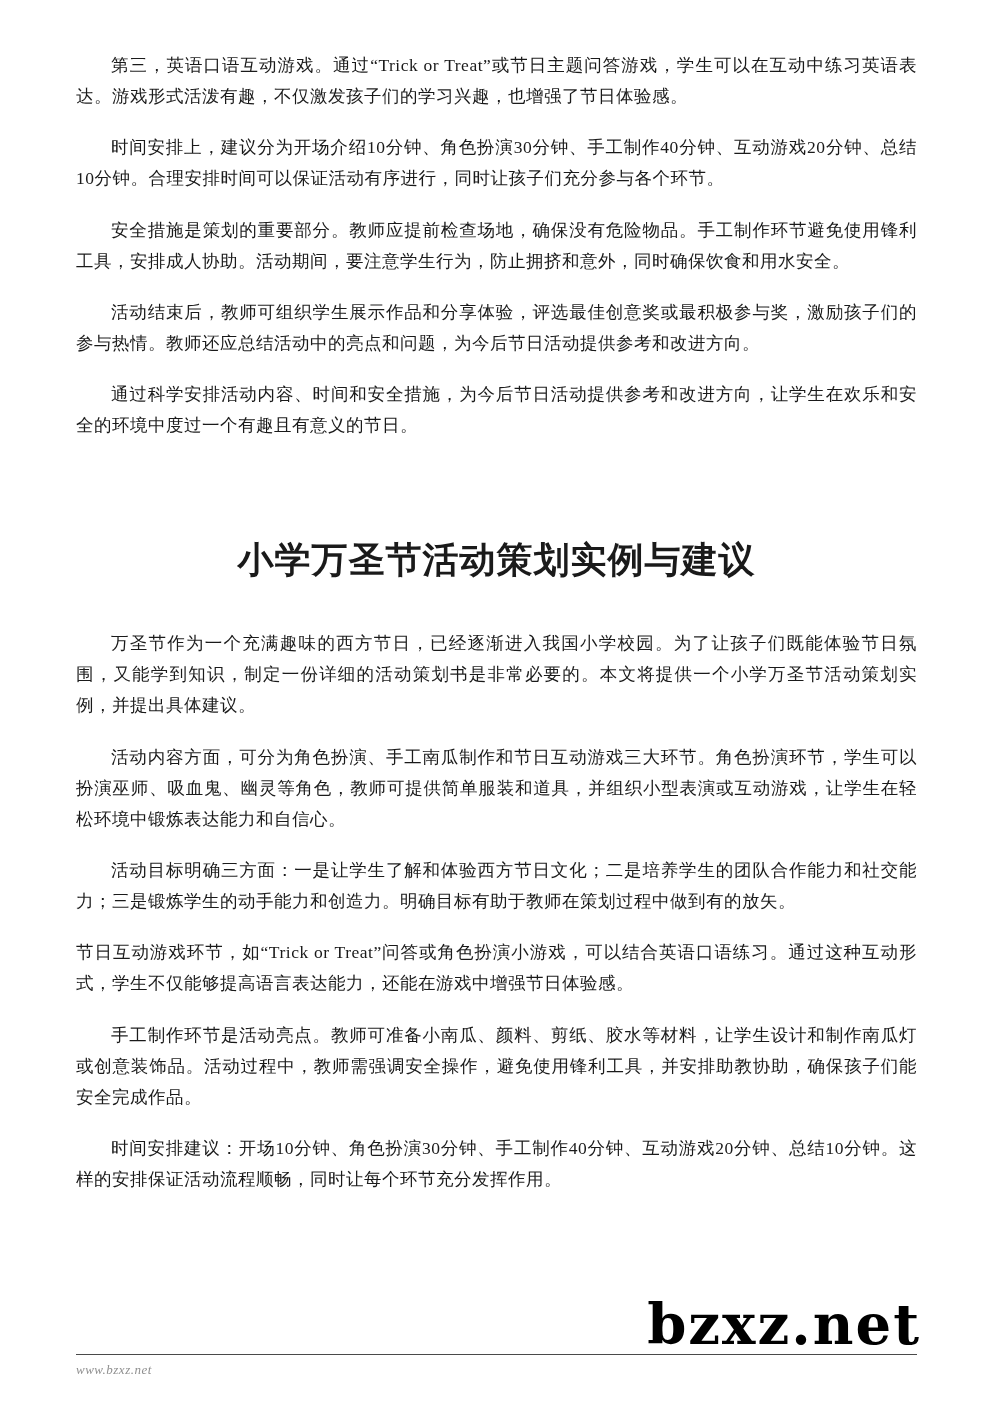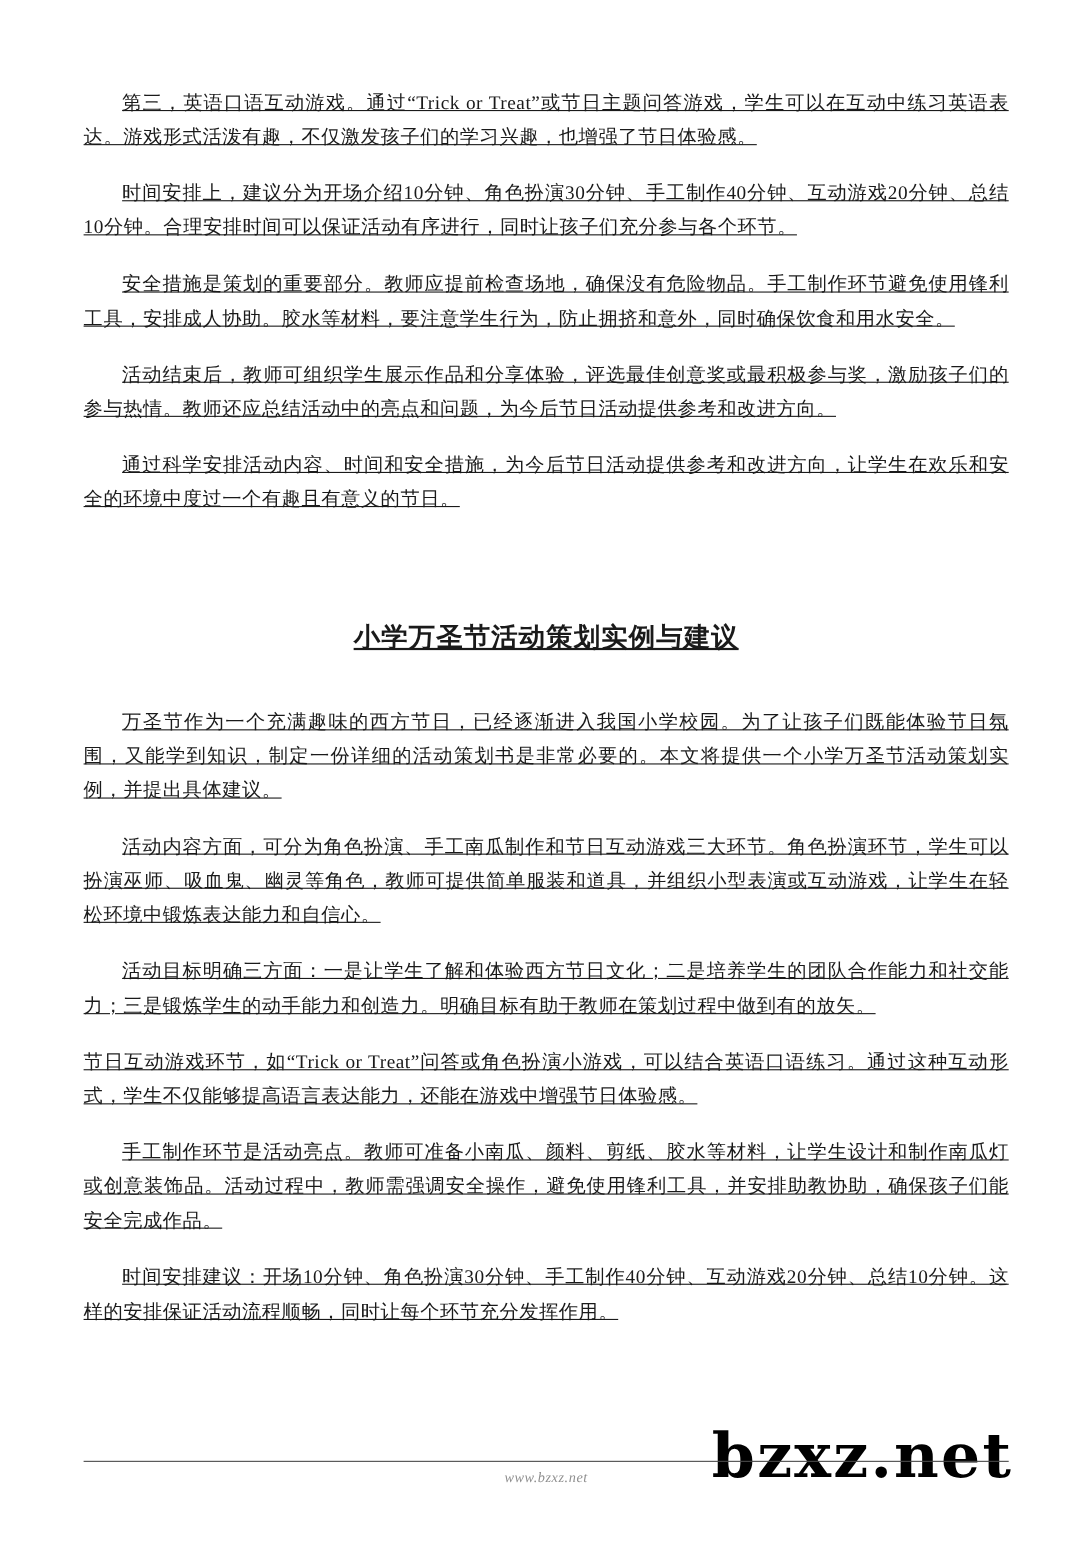--- a/index.html
+++ b/index.html
@@ -13,38 +13,37 @@
     height: 1404px;
     margin: 0 auto;
     background: #ffffff;
     overflow: hidden;
     font-family: "Liberation Serif", "DejaVu Serif", serif;
     color: #1a1a1a;
   }
   .content {
     position: relative;
     z-index: 2;
-    padding: 78px 76px 0 76px;
+    padding: 50px 76px 0 76px;
     font-size: 17.5px;
     line-height: 1.78;
-    text-decoration: underline;
   }
   .para {
     margin: 0 0 20px 0;
     text-indent: 2em;
     text-align: justify;
     letter-spacing: 0.5px;
   }
   .para.no-indent {
     text-indent: 0;
   }
   .article-title {
     margin: 96px 0 44px 0;
     text-align: center;
-    font-size: 24px;
+    font-size: 36px;
     font-weight: bold;
     letter-spacing: 1px;
     line-height: 1.3;
   }
   .watermark {
     position: absolute;
     z-index: 1;
     right: 72px;
     bottom: 52px;
     font-size: 56px;
@@ -53,45 +52,45 @@
     color: #000000;
     letter-spacing: 2px;
     user-select: none;
     line-height: 1;
   }
   .footer {
     position: absolute;
     z-index: 3;
     left: 76px;
     right: 76px;
-    bottom: 52px;
+    bottom: 26px;
     border-top: 1px solid #4a4a4a;
     padding-top: 5px;
-    text-align: center;
+    text-align: left;
   }
   .footer-site {
     font-size: 13px;
     font-style: italic;
     color: #8f8f8f;
     letter-spacing: 0.5px;
     font-family: "Liberation Serif", serif;
   }
 </style>
 </head>
 <body>
 
 <div class="page">
 
   <div class="watermark">bzxz.net</div>
 
   <div class="content">
 
     <p class="para">第三，英语口语互动游戏。通过“Trick or Treat”或节日主题问答游戏，学生可以在互动中练习英语表达。游戏形式活泼有趣，不仅激发孩子们的学习兴趣，也增强了节日体验感。</p>
     <p class="para">时间安排上，建议分为开场介绍10分钟、角色扮演30分钟、手工制作40分钟、互动游戏20分钟、总结10分钟。合理安排时间可以保证活动有序进行，同时让孩子们充分参与各个环节。</p>
-    <p class="para">安全措施是策划的重要部分。教师应提前检查场地，确保没有危险物品。手工制作环节避免使用锋利工具，安排成人协助。胶水等材料，要注意学生行为，防止拥挤和意外，同时确保饮食和用水安全。</p>
+    <p class="para">安全措施是策划的重要部分。教师应提前检查场地，确保没有危险物品。手工制作环节避免使用锋利工具，安排成人协助。活动期间，要注意学生行为，防止拥挤和意外，同时确保饮食和用水安全。</p>
     <p class="para">活动结束后，教师可组织学生展示作品和分享体验，评选最佳创意奖或最积极参与奖，激励孩子们的参与热情。教师还应总结活动中的亮点和问题，为今后节日活动提供参考和改进方向。</p>
     <p class="para">通过科学安排活动内容、时间和安全措施，为今后节日活动提供参考和改进方向，让学生在欢乐和安全的环境中度过一个有趣且有意义的节日。</p>
 
     <h1 class="article-title">小学万圣节活动策划实例与建议</h1>
 
     <p class="para">万圣节作为一个充满趣味的西方节日，已经逐渐进入我国小学校园。为了让孩子们既能体验节日氛围，又能学到知识，制定一份详细的活动策划书是非常必要的。本文将提供一个小学万圣节活动策划实例，并提出具体建议。</p>
     <p class="para">活动内容方面，可分为角色扮演、手工南瓜制作和节日互动游戏三大环节。角色扮演环节，学生可以扮演巫师、吸血鬼、幽灵等角色，教师可提供简单服装和道具，并组织小型表演或互动游戏，让学生在轻松环境中锻炼表达能力和自信心。</p>
     <p class="para">活动目标明确三方面：一是让学生了解和体验西方节日文化；二是培养学生的团队合作能力和社交能力；三是锻炼学生的动手能力和创造力。明确目标有助于教师在策划过程中做到有的放矢。</p>
     <p class="para no-indent">节日互动游戏环节，如“Trick or Treat”问答或角色扮演小游戏，可以结合英语口语练习。通过这种互动形式，学生不仅能够提高语言表达能力，还能在游戏中增强节日体验感。</p>
     <p class="para">手工制作环节是活动亮点。教师可准备小南瓜、颜料、剪纸、胶水等材料，让学生设计和制作南瓜灯或创意装饰品。活动过程中，教师需强调安全操作，避免使用锋利工具，并安排助教协助，确保孩子们能安全完成作品。</p>

